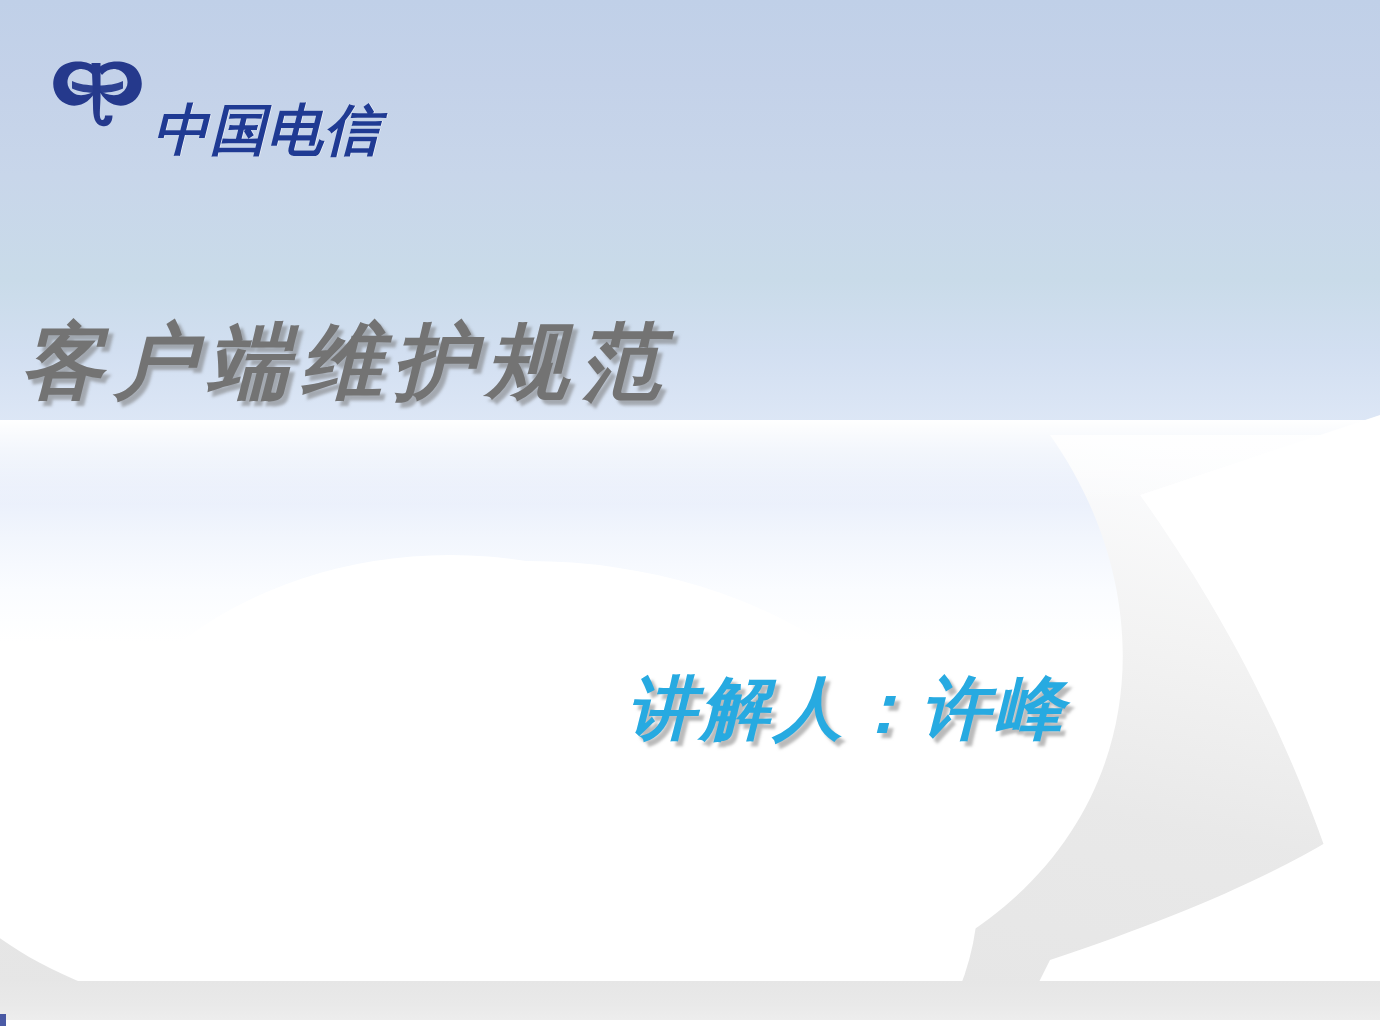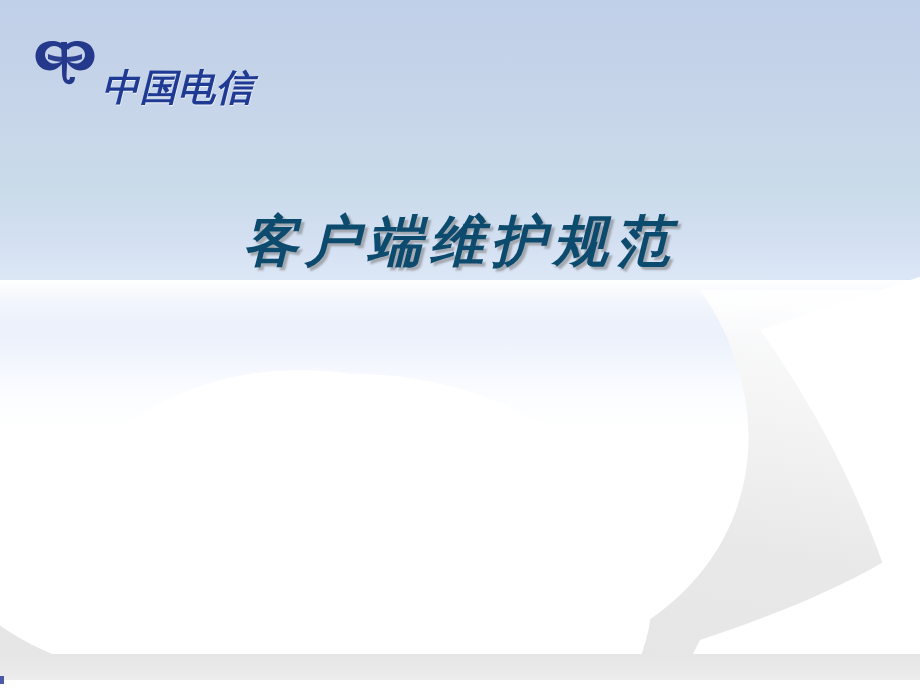--- a/index.html
+++ b/index.html
@@ -118,30 +118,31 @@
     letter-spacing: 1.2px;
     color: #1f3a93;
   }
 
   
   .title {
     position: absolute;
     left: 0;
     top: 205px;
     width: 920px;
-    text-align: center;
+    text-align: left;
     font-family: "DejaVu Sans", "Liberation Sans", sans-serif;
     font-size: 55px;
     line-height: 72px;
     font-weight: bold;
     font-style: italic;
-    color: #0c4a6e;
+    color: #737373;
     letter-spacing: 7px;
     text-shadow: 3px 3px 2px rgba(120,120,120,0.55);
     white-space: nowrap;
+    padding-left: 14px;
     box-sizing: border-box;
   }
 
   
   .subtitle {
     position: absolute;
     left: 418px;
     top: 440px;
     font-family: "DejaVu Sans", "Liberation Sans", sans-serif;
     font-size: 46px;
@@ -234,14 +235,15 @@
             <path d="M14 18 C22 22, 40 22, 48 18 L48 23 C40 27, 22 27, 14 23 Z" opacity="0.95"></path>
           </g>
         </svg>
       </span>
       <span class="logo-cn">中国电信</span>
     </div>
   </div>
 
   <div class="title">客户端维护规范</div>
 
+  <div class="subtitle">讲解人：许峰</div>
 
 </div>
 
 </body></html>

